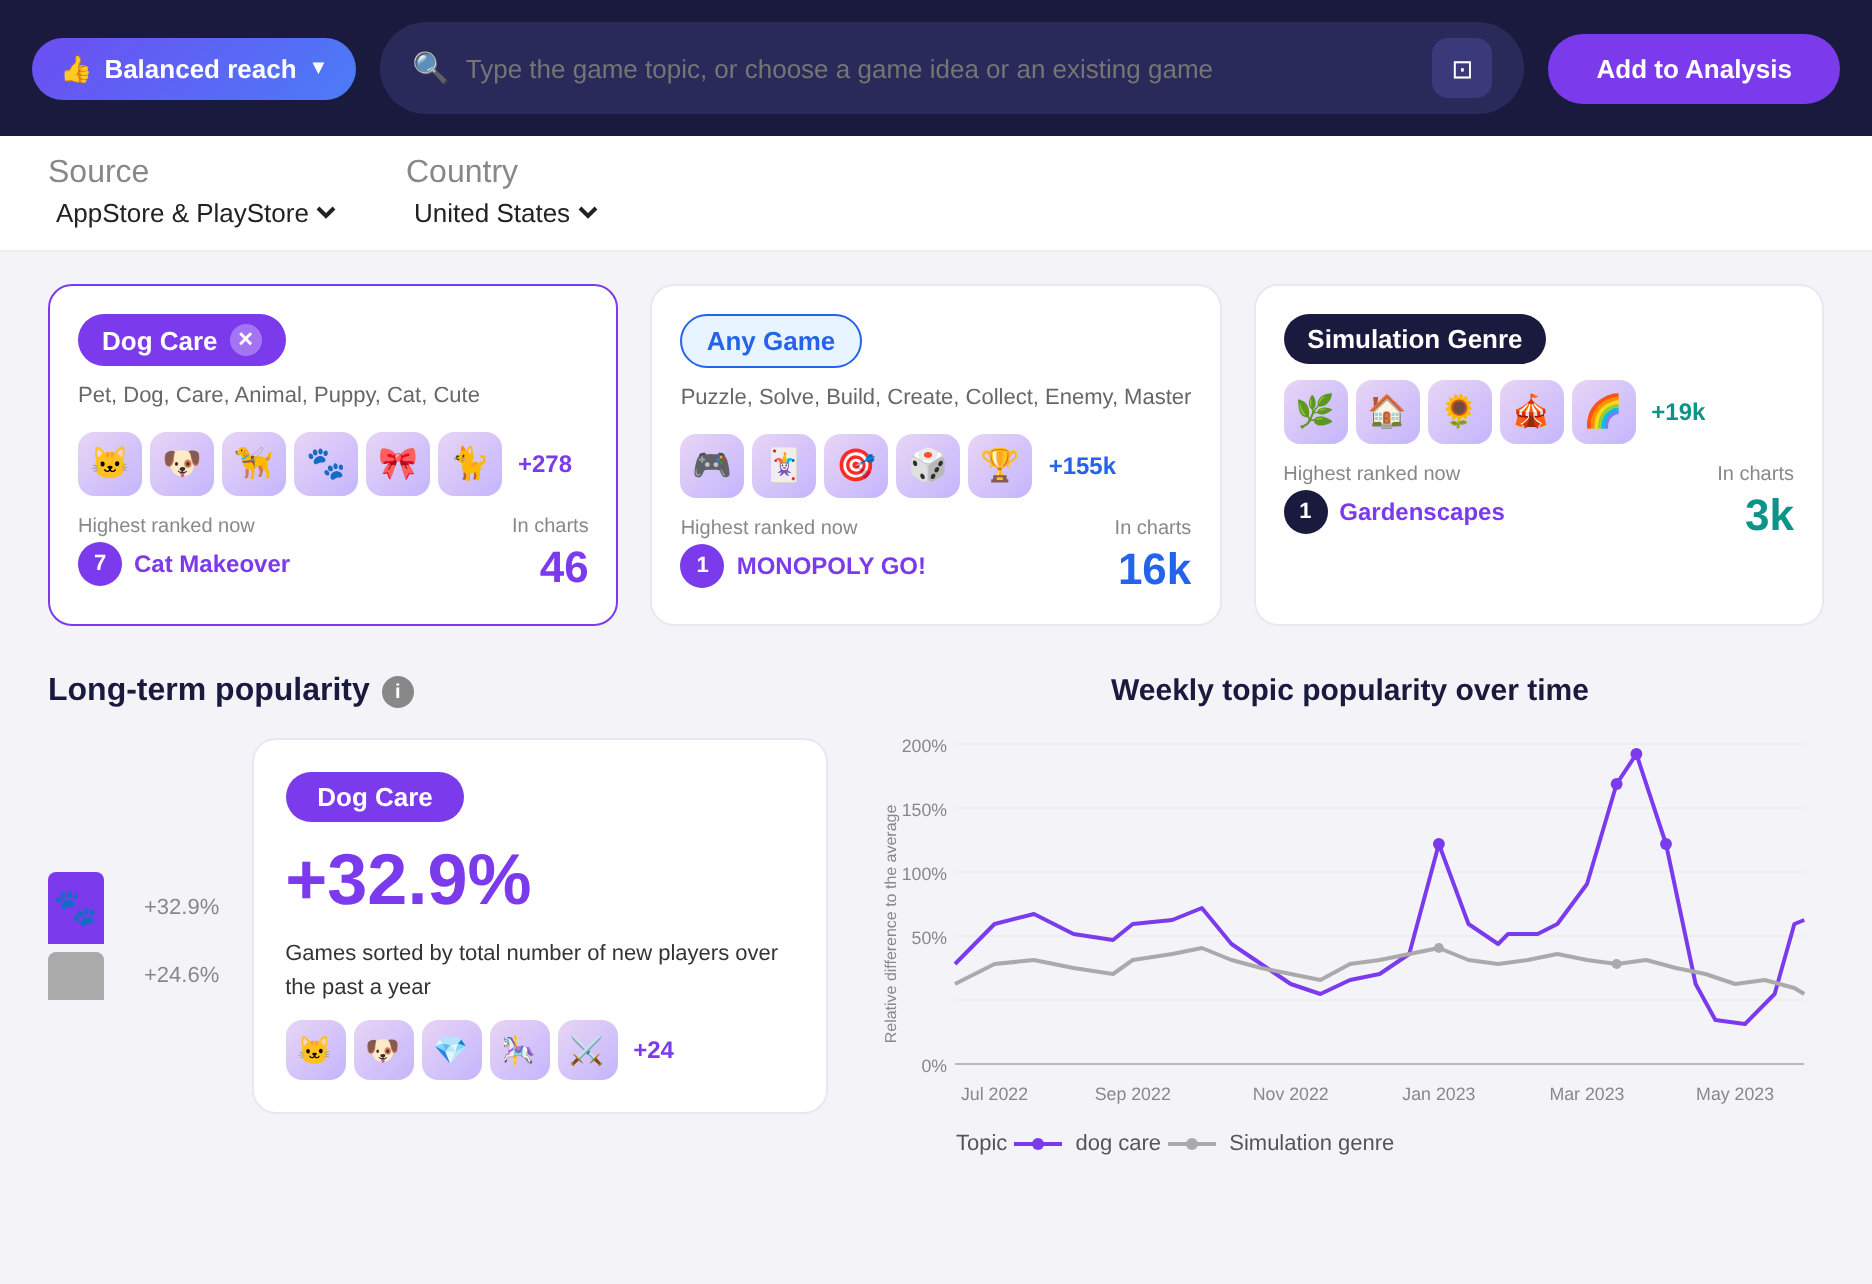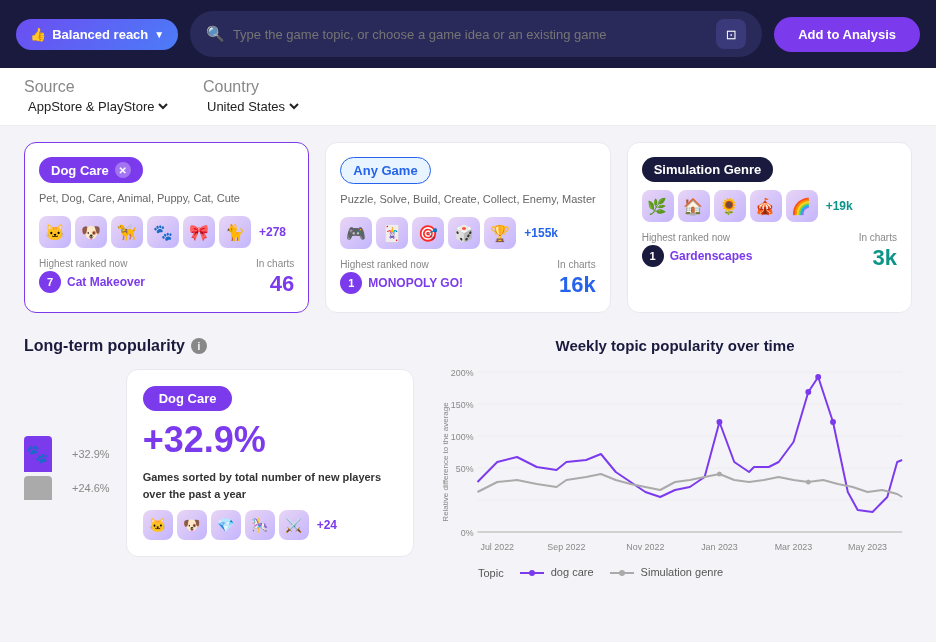--- a/index.html
+++ b/index.html
@@ -219,41 +219,41 @@
       display: inline-block;
       margin-bottom: 8px;
     }
     .big-percent {
       font-size: 36px;
       font-weight: 900;
       color: #7c3aed;
       margin-bottom: 8px;
     }
     .desc-text { font-size: 11px; color: #555; line-height: 1.5; margin-bottom: 8px; }
-    .bold-desc { font-weight: 700; color: #333; }
+    .bold-desc { font-weight: 400; color: #333; }
     .mini-games { display: flex; align-items: center; gap: 4px; margin-top: 8px; }
     .mini-game-img {
       width: 30px; height: 30px;
       border-radius: 8px;
       font-size: 14px;
       background: linear-gradient(135deg, #e8d5f5, #c4b5fd);
       display: flex;
       align-items: center;
       justify-content: center;
     }
     .mini-count { font-size: 12px; font-weight: 700; color: #7c3aed; margin-left: 4px; }
 
     
     .chart-title { font-size: 15px; font-weight: 700; color: #1a1a3e; margin-bottom: 8px; text-align: center; }
     .chart-area { position: relative; height: 200px; }
     svg.chart { width: 100%; height: 100%; }
     .chart-legend {
       display: flex;
       align-items: center;
-      gap: 16px;
+      gap: 3px;
       font-size: 11px;
       color: #555;
       margin-top: 4px;
       padding-left: 40px;
     }
   </style>
 </head>
 <body>
 
 <div class="header">

